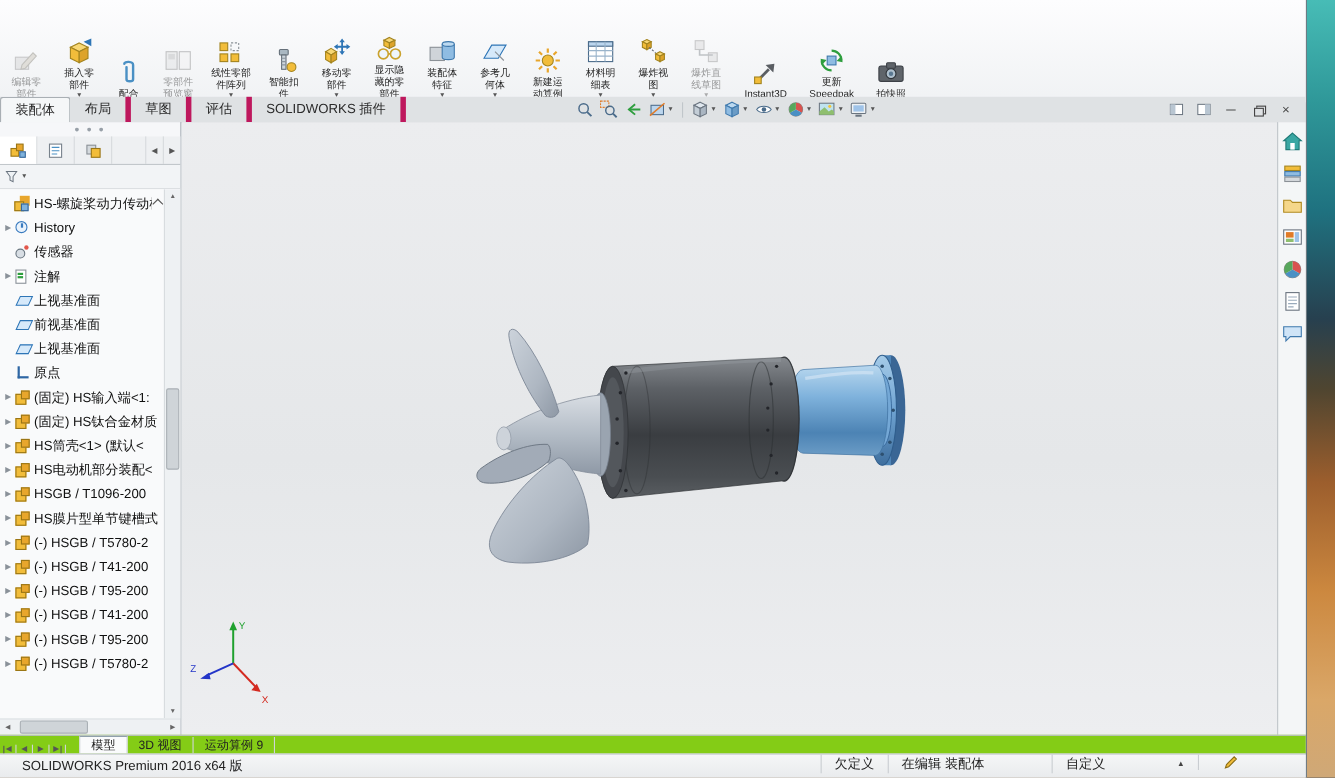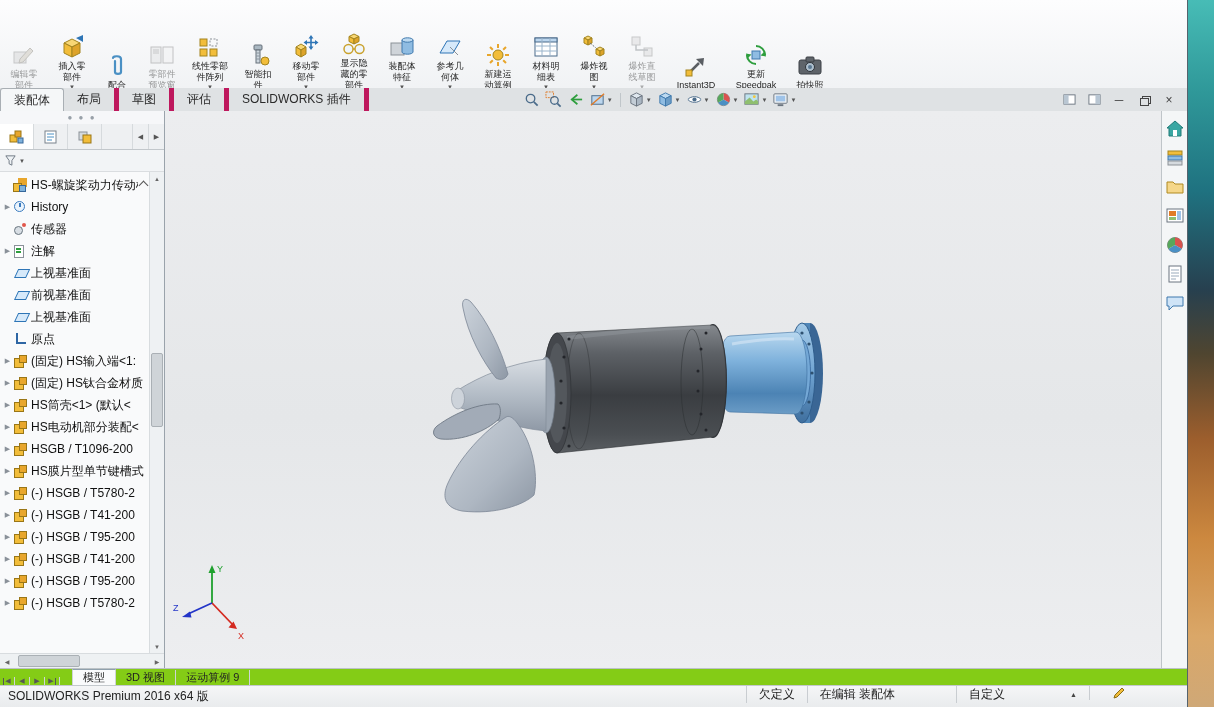--- a/index.html
+++ b/index.html
@@ -97,21 +97,21 @@
     display:flex;align-items:flex-end;font-size:11px;box-sizing:border-box}
   .mnav{width:14px;display:flex;align-items:center;justify-content:center;font-size:7px;color:#555;border-right:1px solid #cfd4d7;gap:1px}
   .mnav i{display:block;width:1px;height:7px;background:#555}
   .mtab-space{width:12px}
   .mtab{display:flex;align-items:center;padding:0 10px;color:#222;border-right:1px solid #cfd4d7}
   .mtab.active{background:#fafbfc;border-left:1px solid #cfd4d7;margin-top:-1px;border-top:1px solid #8fa0ac}
   
   .statusbar{position:absolute;left:0;top:685px;width:1187px;height:22px;
     background:linear-gradient(#f5f6f7,#e9ebed);border-top:1px solid #c4c9cd;
     display:flex;align-items:center;font-size:12px;color:#222;box-sizing:border-box}
-  .sb-left{padding-left:8px}
+  .sb-left{padding-left:20px}
   .sb-right{margin-left:auto;display:flex;align-items:flex-start;height:100%}
   .sb-seg{display:flex;align-items:center;padding:0 12px;border-left:1px solid #c9cdd1}
   .sb-units{width:108px;justify-content:space-between}
   .sb-caret{font-size:7px;color:#444}
   .sb-pencil{width:34px;justify-content:center}
   .sb-end{width:14px}
 </style>
 </head>
 <body>
 

